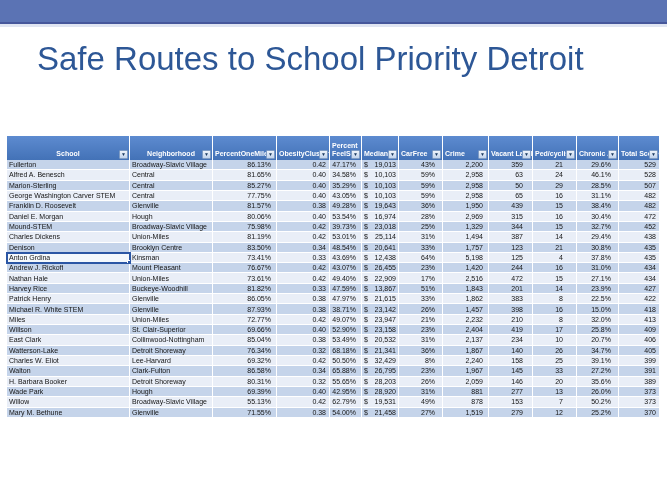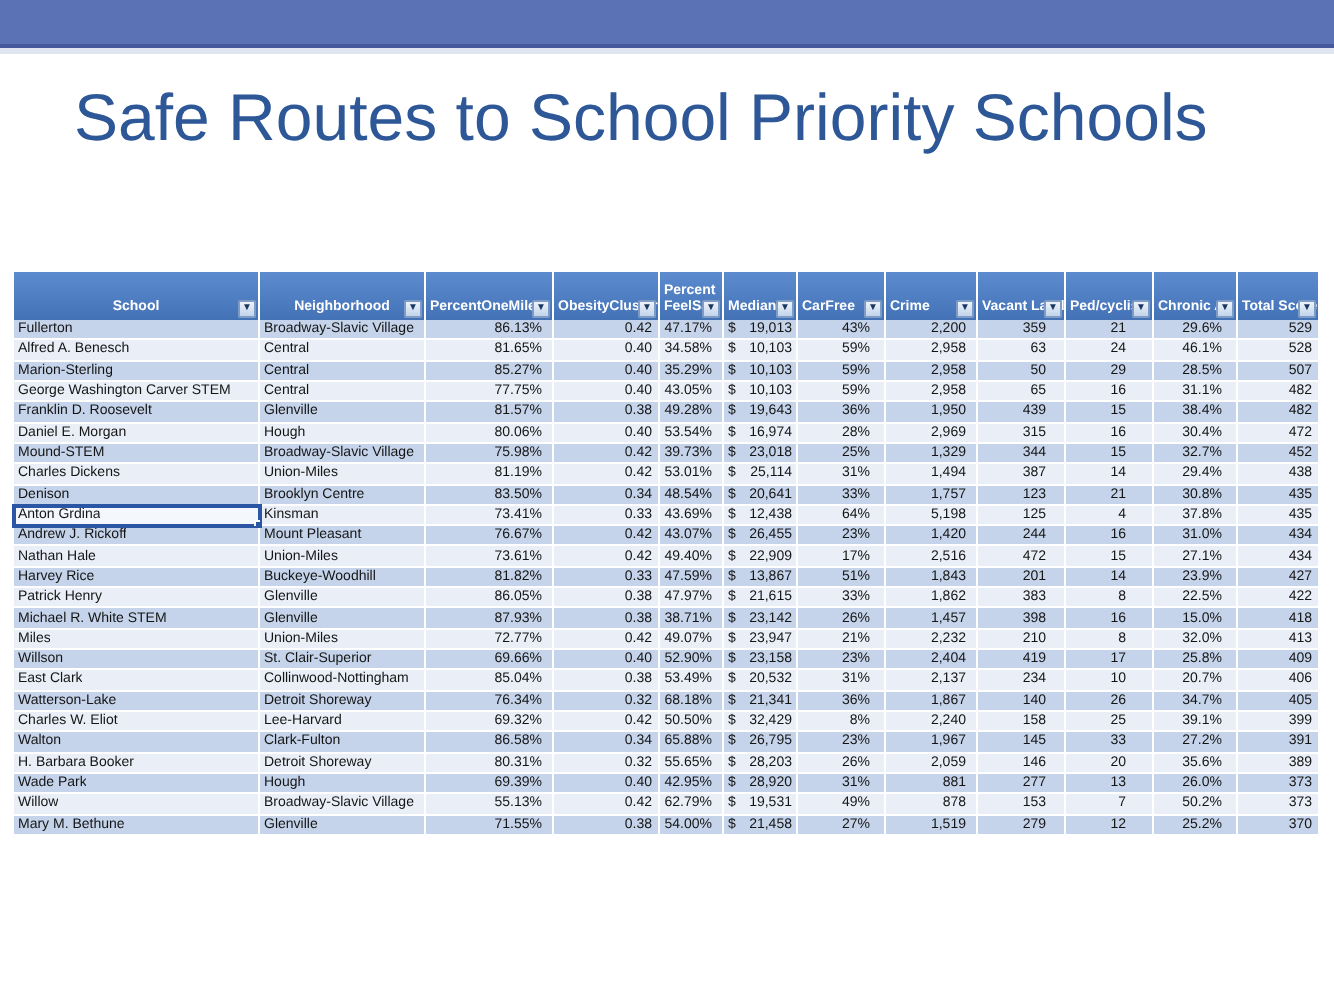--- a/index.html
+++ b/index.html
@@ -32,21 +32,21 @@
   .cell .val{display:block;overflow:hidden}
   .sel{outline:2px solid #2B56A4;outline-offset:-1px;background:#F4F8FC !important;
     position:relative;z-index:3;overflow:visible}
   .handle{position:absolute;right:-1px;bottom:-1px;width:3px;height:3px;background:#2B56A4;
     border-top:1px solid #fff;border-left:1px solid #fff;z-index:4}
 </style>
 </head>
 <body>
 
 <div id="band"></div>
-<h1 id="title">Safe Routes to School Priority Schools</h1>
+<h1 id="title">Safe Routes to School Priority Detroit</h1>
 
 <div id="table">
   <div id="header-row">
       <div class="hcell center" style="width: 123px;">
         <span class="hlab">School</span>
         <span class="fbtn">▼</span>
       </div>
       <div class="hcell center" style="width: 83px;">
         <span class="hlab">Neighborhood</span>
         <span class="fbtn">▼</span>

